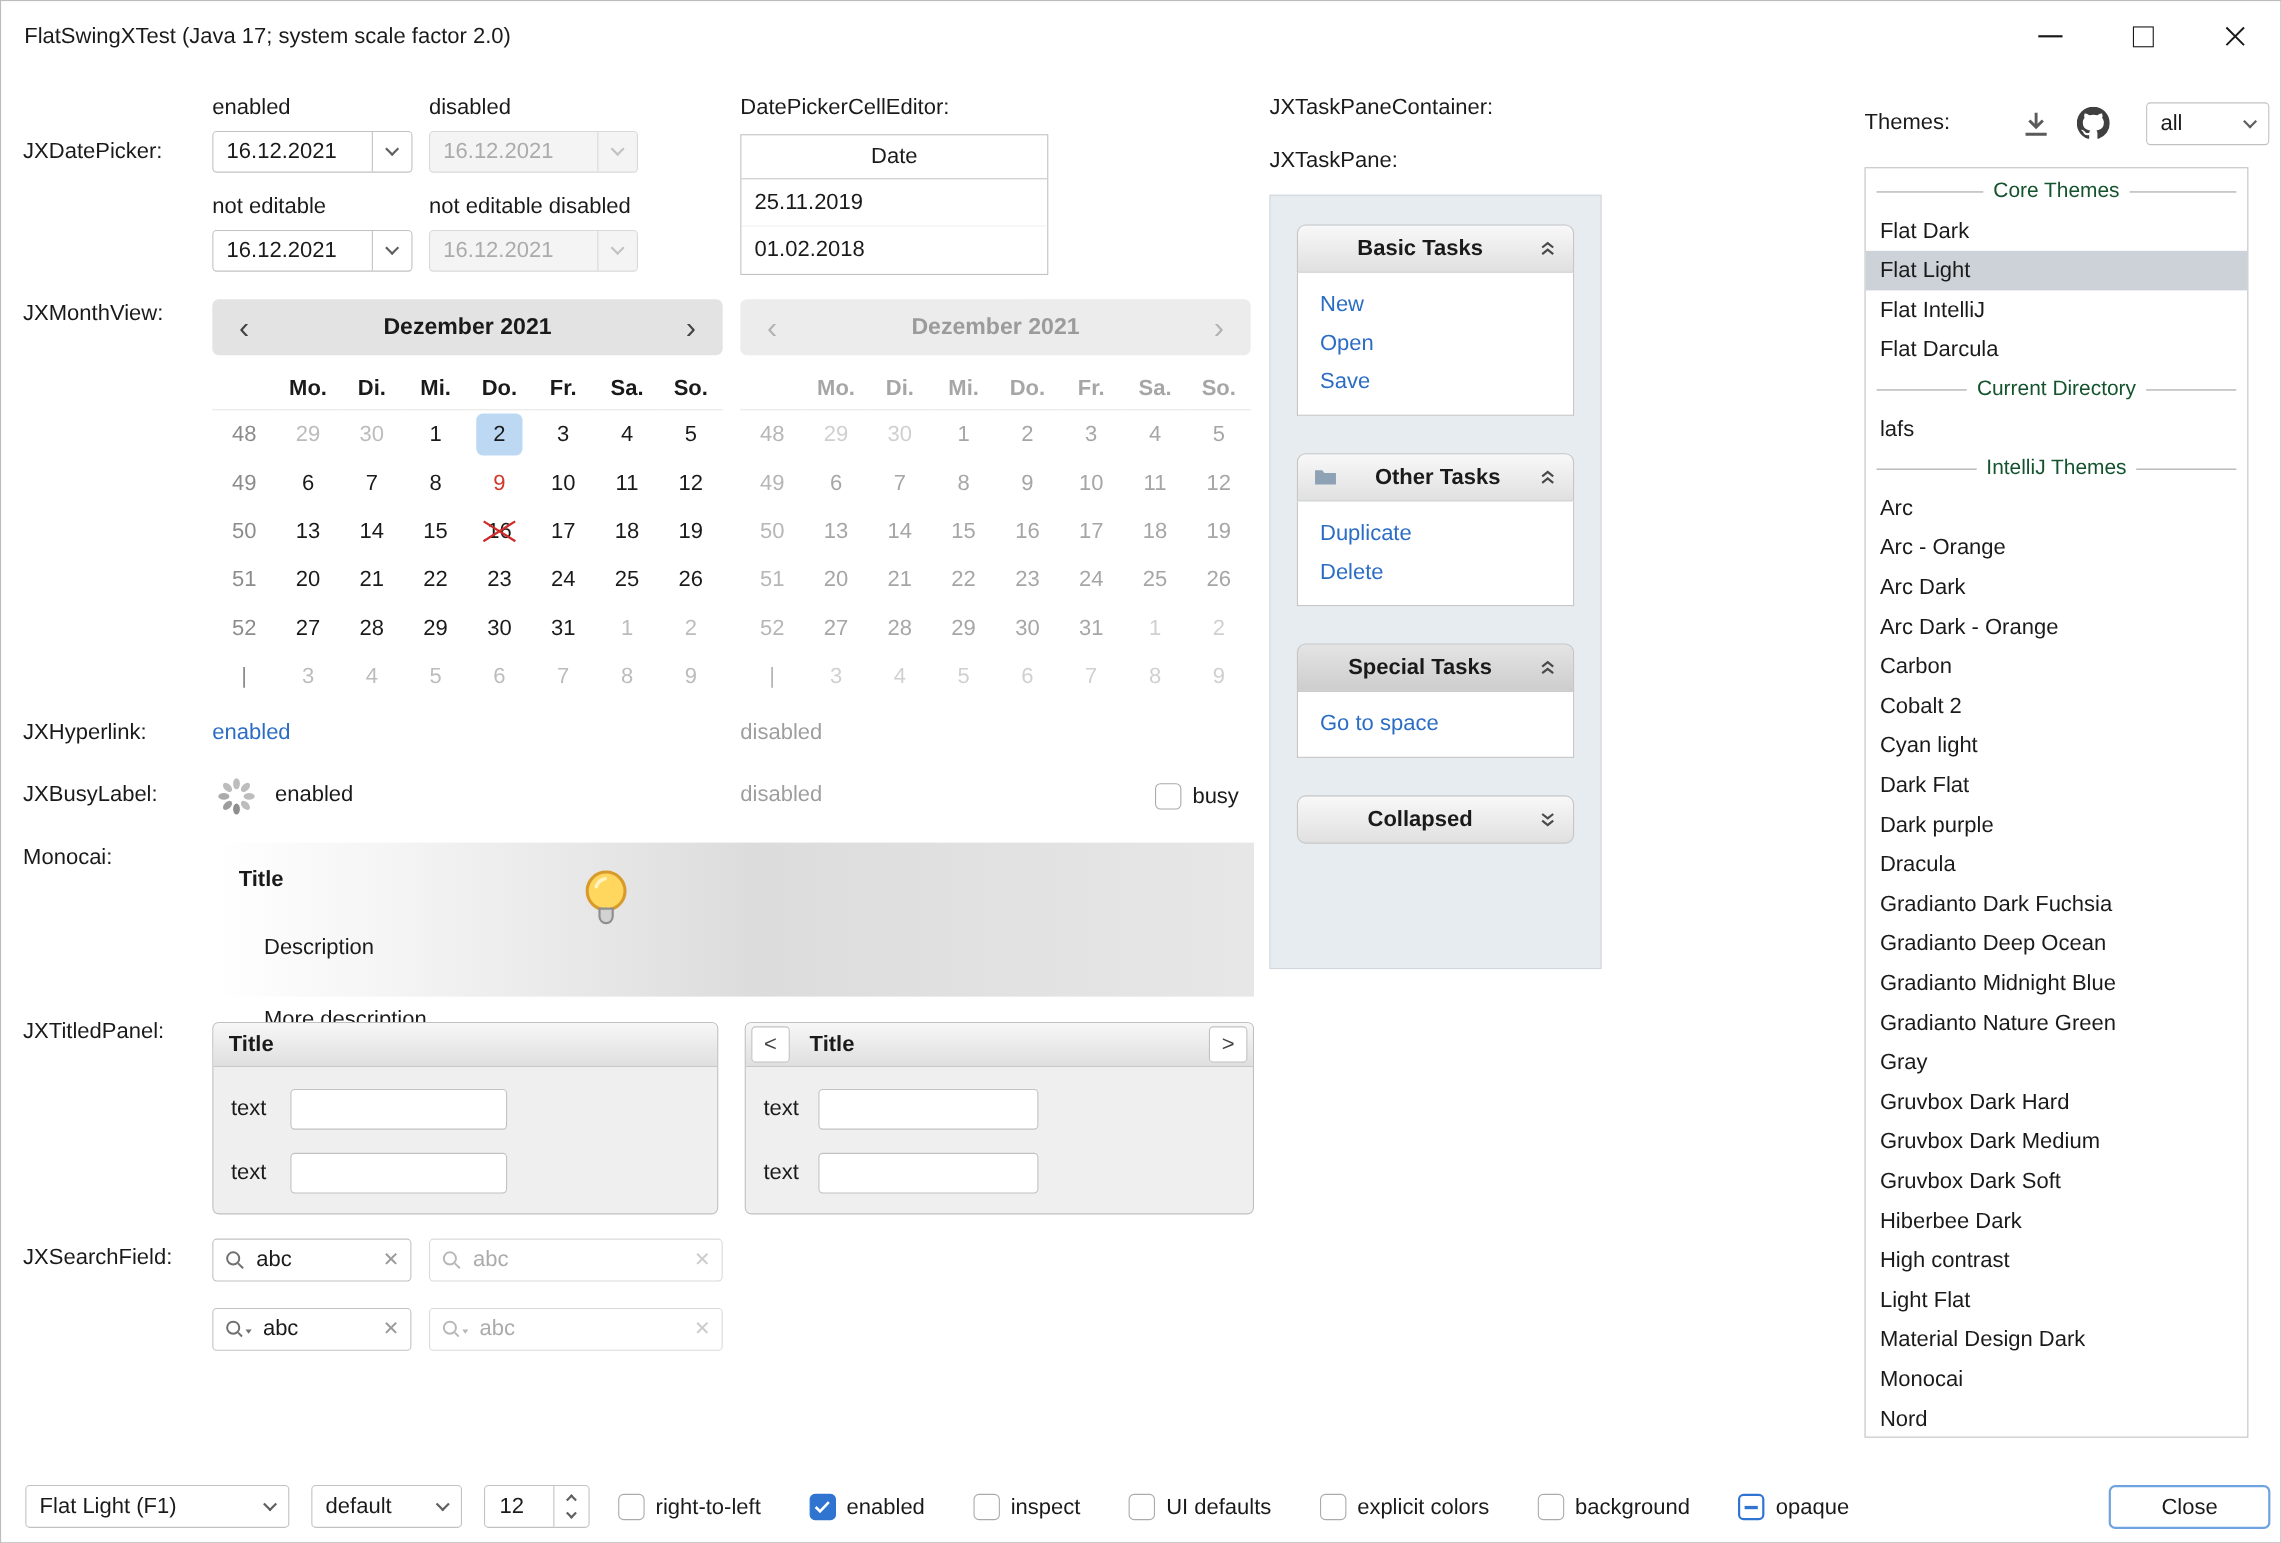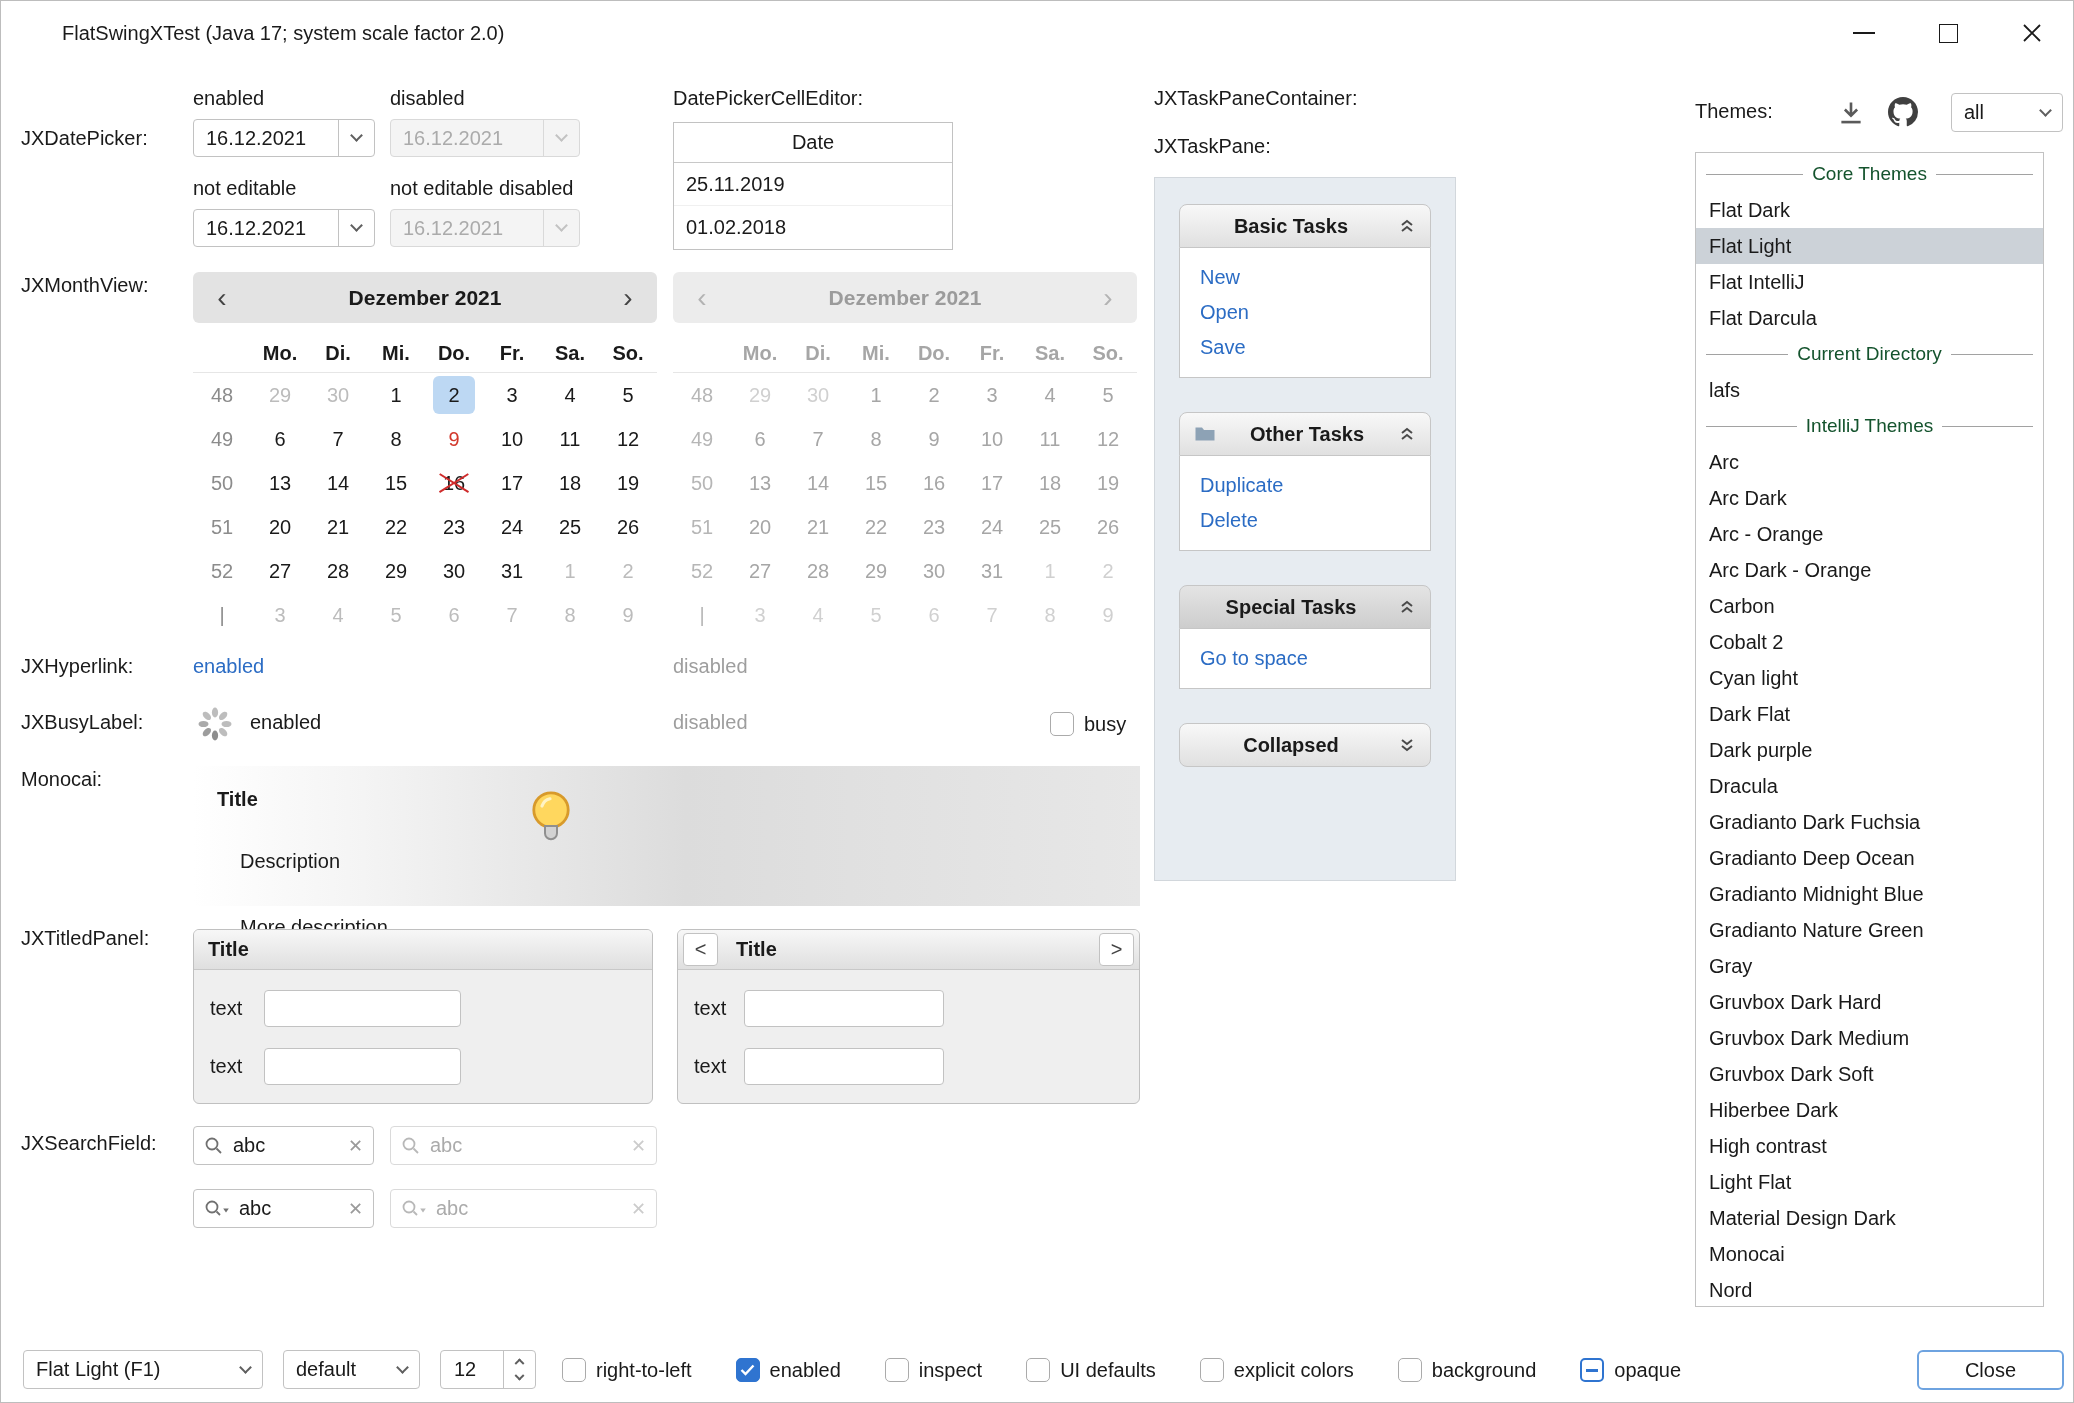--- a/index.html
+++ b/index.html
@@ -7,21 +7,21 @@
   body {
     font-family:"Liberation Sans","DejaVu Sans",sans-serif;
     font-size:20px; color:#1a1a1a; background:#ffffff;
     position:relative; overflow:hidden;
   }
   .frame { position:absolute; inset:0; border:1px solid #bdbdbd; pointer-events:none; z-index:99; }
   .abs { position:absolute; }
 
   
   .titlebar { position:absolute; top:0; left:0; right:0; height:66px; display:flex; align-items:center; padding-left:22px; background:#fff; }
-  .win-title { font-size:20px;margin-left:40px; }
+  .win-title { font-size:20px; }
   .win-controls { position:absolute; right:0; top:0; height:66px; display:flex; }
   .win-btn { width:84px; height:66px; display:flex; align-items:center; justify-content:center; }
   .ico-min { width:22px; height:2px; background:#1a1a1a; display:block; }
   .ico-max { width:19px; height:19px; border:1.6px solid #1a1a1a; display:block; }
 
   .sec-label { position:absolute; left:21px; white-space:nowrap; }
   .cap { position:absolute; white-space:nowrap; }
 
   
   .picker { position:absolute; height:38px; border:1px solid #c2c2c2; border-radius:4px; background:#fff; display:flex; align-items:center; }
@@ -686,22 +686,22 @@
       <span>Current Directory</span>
       <span class="line"></span>
     </div>
     <div class="theme-item">lafs</div>
     <div class="theme-sep">
       <span class="line"></span>
       <span>IntelliJ Themes</span>
       <span class="line"></span>
     </div>
     <div class="theme-item">Arc</div>
+    <div class="theme-item">Arc - Orange</div>
     <div class="theme-item">Arc Dark</div>
-    <div class="theme-item">Arc - Orange</div>
     <div class="theme-item">Arc Dark - Orange</div>
     <div class="theme-item">Carbon</div>
     <div class="theme-item">Cobalt 2</div>
     <div class="theme-item">Cyan light</div>
     <div class="theme-item">Dark Flat</div>
     <div class="theme-item">Dark purple</div>
     <div class="theme-item">Dracula</div>
     <div class="theme-item">Gradianto Dark Fuchsia</div>
     <div class="theme-item">Gradianto Deep Ocean</div>
     <div class="theme-item">Gradianto Midnight Blue</div>

